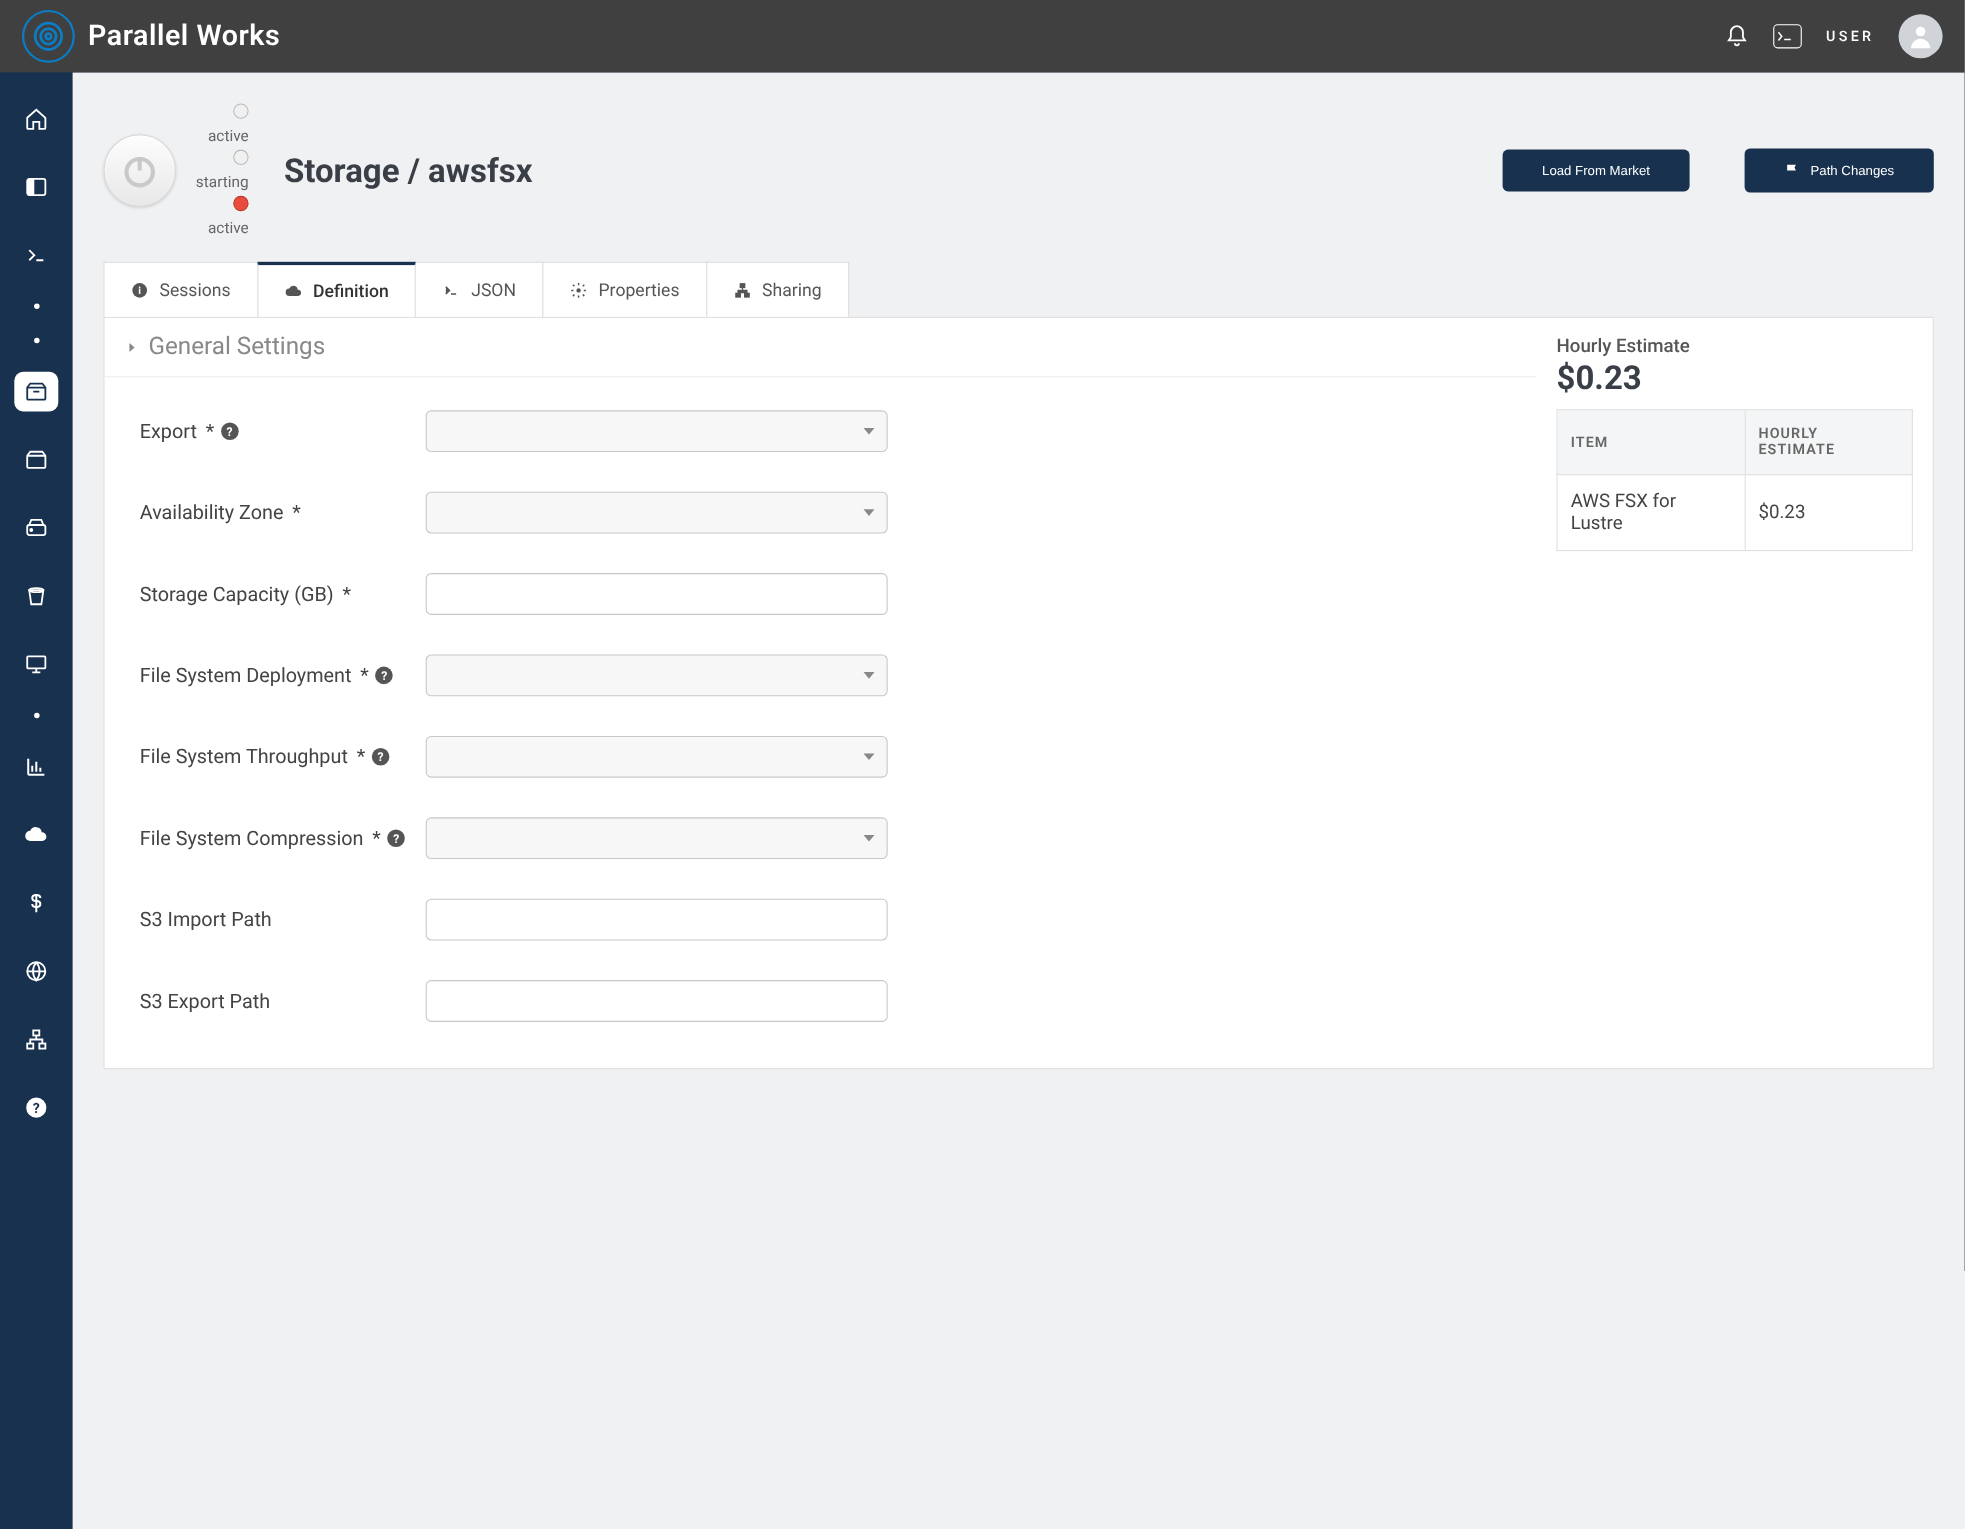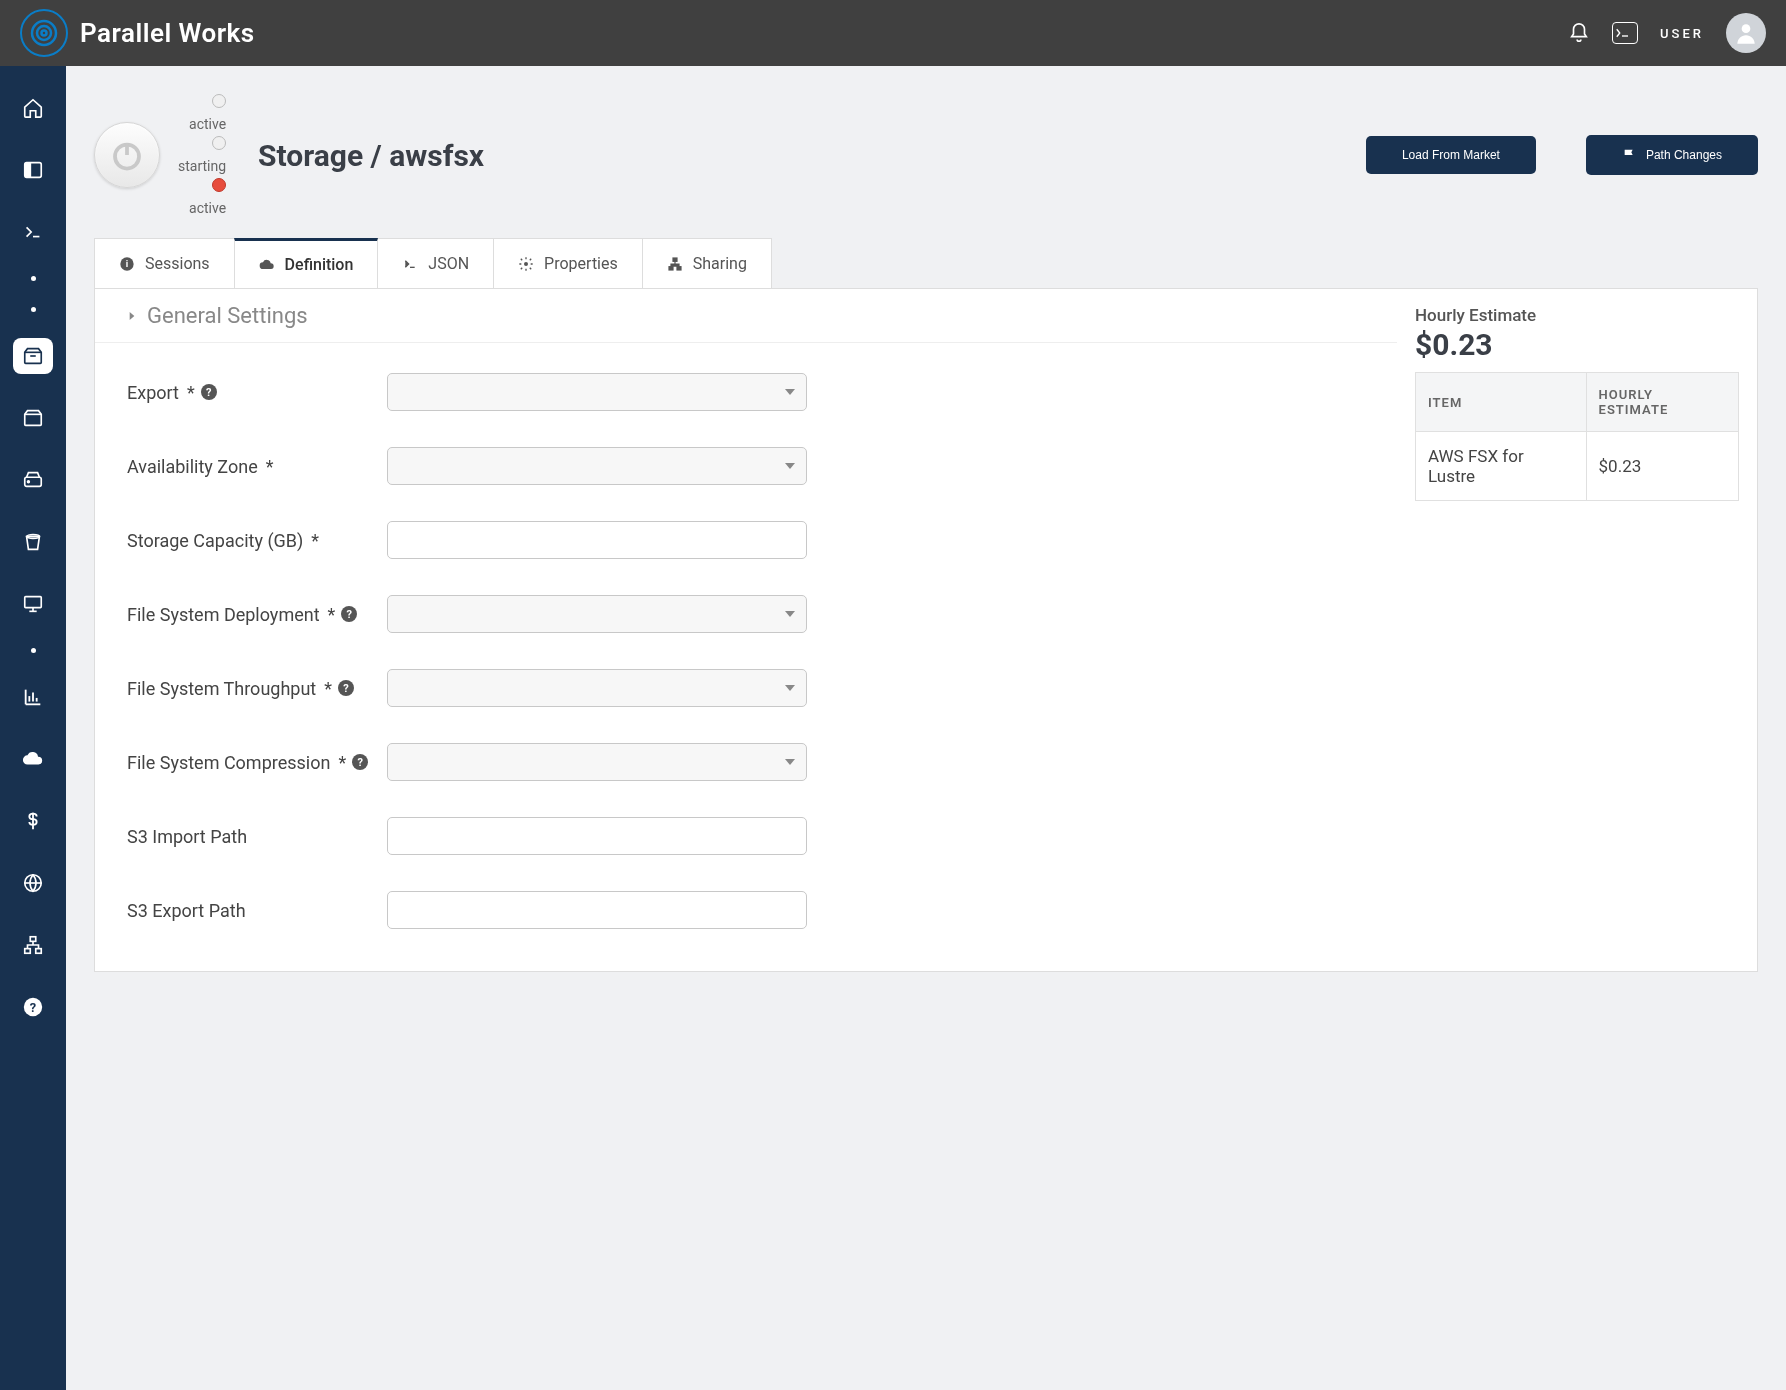--- a/index.html
+++ b/index.html
@@ -38,21 +38,21 @@
 .btn-dark { background: #18314f; color: #fff; }
 .btn svg { width: 16px; height: 16px; fill: #fff; }
 
 .tabs { display: flex; background: transparent; }
 .tab { padding: 14px 24px; background: #fff; border: 1px solid #ddd; border-bottom: none; display: flex; align-items: center; gap: 10px; font-size: 16px; color: #555; cursor: pointer; margin-right: -1px; }
 .tab.active { border-top: 3px solid #18314f; color: #333; font-weight: 500; position: relative; z-index: 2; }
 .tab svg { width: 16px; height: 16px; fill: #555; }
 
 .panel { background: #fff; border: 1px solid #ddd; display: flex; min-height: 680px; }
 .form-area { flex: 1; padding: 0; }
-.section-header { padding: 14px 30px; font-size: 22px; color: #888; display: flex; align-items: center; gap: 8px; border-bottom: 1px solid #eee; cursor: pointer; }
+.section-header { padding: 14px 18px; font-size: 22px; color: #888; display: flex; align-items: center; gap: 8px; border-bottom: 1px solid #eee; cursor: pointer; }
 .section-header.expanded { color: #888; }
 .chev { width: 14px; height: 14px; }
 
 .form-rows { padding: 12px 18px 24px 32px; }
 .form-row { display: flex; align-items: center; padding: 18px 0; }
 .form-label { width: 260px; font-size: 18px; color: #444; display: flex; align-items: center; gap: 6px; }
 .req { margin-left: 2px; }
 .help-icon { width: 16px; height: 16px; background: #555; color: #fff; border-radius: 50%; display: inline-flex; align-items: center; justify-content: center; font-size: 11px; font-weight: bold; }
 .form-control { flex: 1; max-width: 420px; }
 .select, .input { width: 100%; height: 38px; border: 1px solid #c8c8c8; border-radius: 5px; background: #fff; padding: 0 10px; font-size: 15px; color: #333; appearance: none; }

